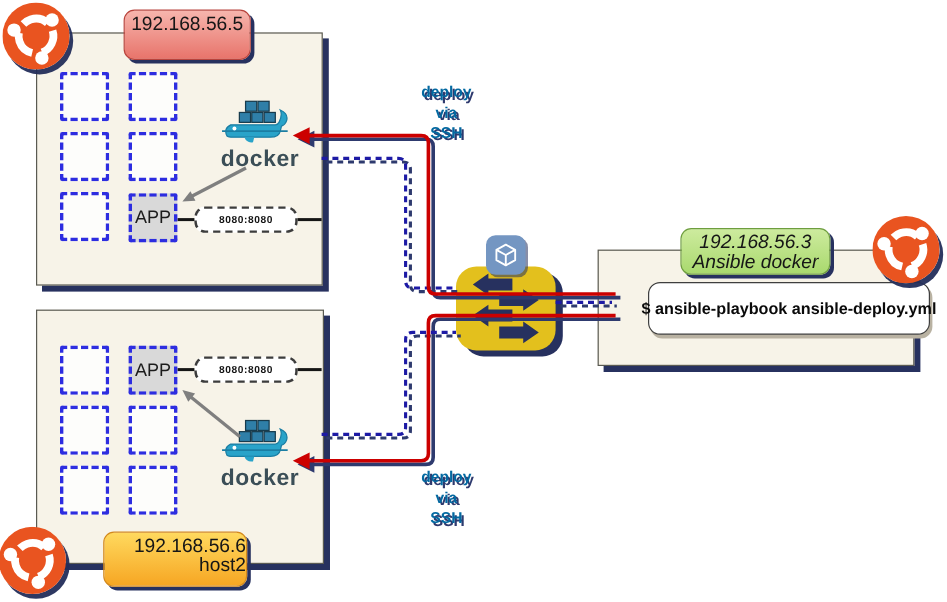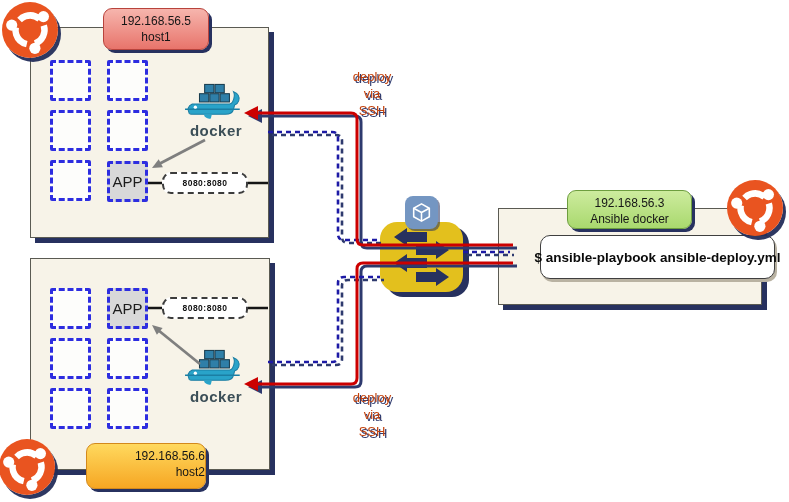--- a/index.html
+++ b/index.html
@@ -5,53 +5,53 @@
   html,body{margin:0;padding:0;background:#ffffff;}
   #stage{position:relative;width:789px;height:502px;background:#ffffff;overflow:hidden;
          font-family:"Liberation Sans", sans-serif;}
 
   
   .machine-box{position:absolute;background:#f7f3e8;border:1px solid #5a5a52;
                box-shadow:5px 5px 0 #27315f;}
 
   
   .ip-label{position:absolute;border-radius:9px;text-align:center;color:#161616;
-            font-size:12px;line-height:16px;padding-top:4px;box-shadow:3px 3px 0 #27315f;}
+            font-size:16px;line-height:16px;padding-top:4px;box-shadow:3px 3px 0 #27315f;}
   .ip-label.red{background:linear-gradient(#f6b5ad,#e8746b);border:1.5px solid #b8433c;}
   .ip-label.orange{background:linear-gradient(#ffd95e,#f6a623);border:1.5px solid #d3891c;text-align:right;}
-  .ip-label.green{background:linear-gradient(#cdeb9e,#a9d96e);border:1.5px solid #6e9e3f;}
+  .ip-label.green{background:linear-gradient(#cdeb9e,#a9d96e);border:1.5px solid #6e9e3f;font-style:italic;}
 
   
   .slot{position:absolute;width:41px;height:41px;box-sizing:border-box;
         border:3px dashed #2d2de0;border-radius:2px;background:#fdfdfb;}
   .slot.app{background:#d9d9d9;display:flex;align-items:center;justify-content:center;
             font-size:15px;color:#1c1c1c;}
 
   
   .portbox{position:absolute;width:86px;height:22px;box-sizing:border-box;background:#ffffff;
            border:2px dashed #3c3c3c;border-radius:9px;display:flex;align-items:center;
            justify-content:center;font-size:8.5px;font-weight:bold;color:#111;letter-spacing:.5px;}
 
   
   .docker{position:absolute;width:64px;text-align:center;}
-  .docker .word{font-size:15px;font-weight:bold;letter-spacing:.5px;color:#3b4e57;margin-top:-2px;}
+  .docker .word{font-size:19px;font-weight:bold;letter-spacing:.5px;color:#3b4e57;margin-top:-2px;}
 
   
   .cmd{position:absolute;background:#ffffff;border:1.6px solid #3f3f3f;border-radius:10px;
        display:flex;align-items:center;justify-content:center;font-size:13.5px;font-weight:bold;
        color:#0a0a0a;box-shadow:2px 3px 0 #b9b2a2;white-space:nowrap;margin-left:28px;}
 
   
   .switch{position:absolute;background:#e3c01d;border-radius:17px;box-shadow:6px 5px 0 #27315f;}
   .cube-badge{position:absolute;background:#7496c2;border-radius:8px;box-shadow:2px 2px 0 rgba(39,49,95,.55);
               display:flex;align-items:center;justify-content:center;}
 
   
-  .ssh{position:absolute;width:64px;text-align:center;font-size:13px;font-weight:normal;
-       line-height:17px;color:#c2410c;text-shadow:2px 2px 0 #2e3a6e;}
+  .ssh{position:absolute;width:64px;text-align:center;font-size:13px;font-weight:bold;
+       line-height:17px;color:#0369a1;text-shadow:2px 2px 0 #2e3a6e;}
 
   .ubuntu{position:absolute;border-radius:50%;box-shadow:3px 4px 0 rgba(35,45,90,.95);}
 
   svg{display:block;}
   #wires{position:absolute;left:0;top:0;pointer-events:none;}
 </style>
 </head>
 <body>
 
 <div id="stage">
@@ -83,21 +83,20 @@
       <path d="M5 30 Q2 24 8 21 L44 21 Q46 21 47 19 Q50 13 48 9 Q55 12 53 18 Q52 21 49 22 L48 26 Q47 31 40 31 L10 31 Q6 31 5 30 Z" fill="#29a3c9" stroke="#1b7ea3" stroke-width="1"></path>
       <path d="M1 26 H54" stroke="#1b7ea3" stroke-width="1.4" fill="none"></path>
       <circle cx="11" cy="24" r="1.6" fill="#ffffff"></circle>
       <path d="M19 31 Q21 36 26 35 L27 31 Z" fill="#29a3c9"></path>
     </svg>
     <div class="word">docker</div>
   </div>
 
   <div class="ip-label red" style="left:103px;top:8px;width:104px;height:36px;">
     <div>192.168.56.5</div>
-    <div>host1</div>
   </div>
 
   <div class="machine-box" style="left:30px;top:258px;width:238px;height:210px;"></div>
 
   <div class="slot" style="left:50px;top:288px;"></div>
   <div class="slot app" style="left:107px;top:288px;">
     <span>APP</span>
   </div>
   <div class="slot" style="left:50px;top:338px;"></div>
   <div class="slot" style="left:107px;top:338px;"></div>

